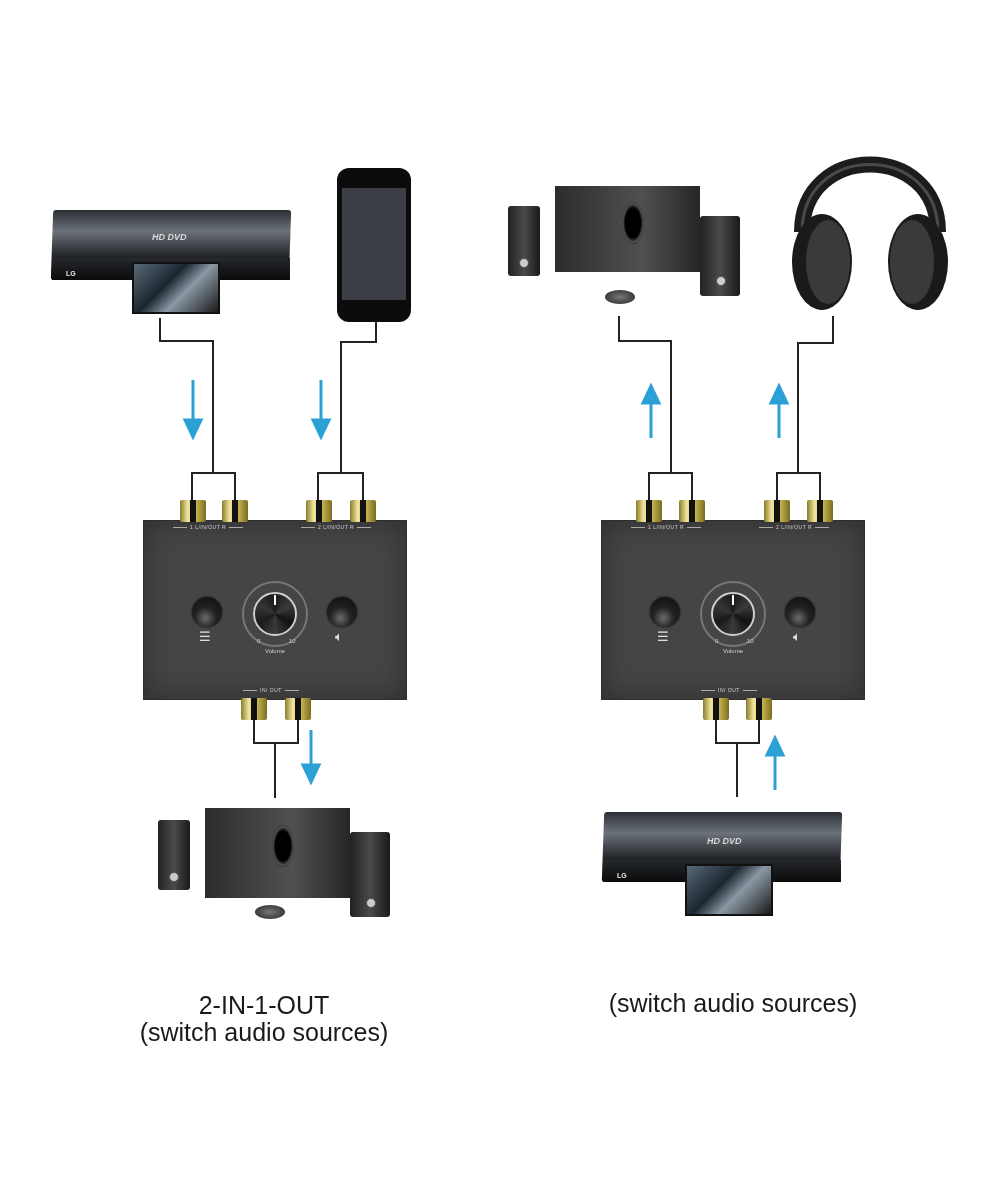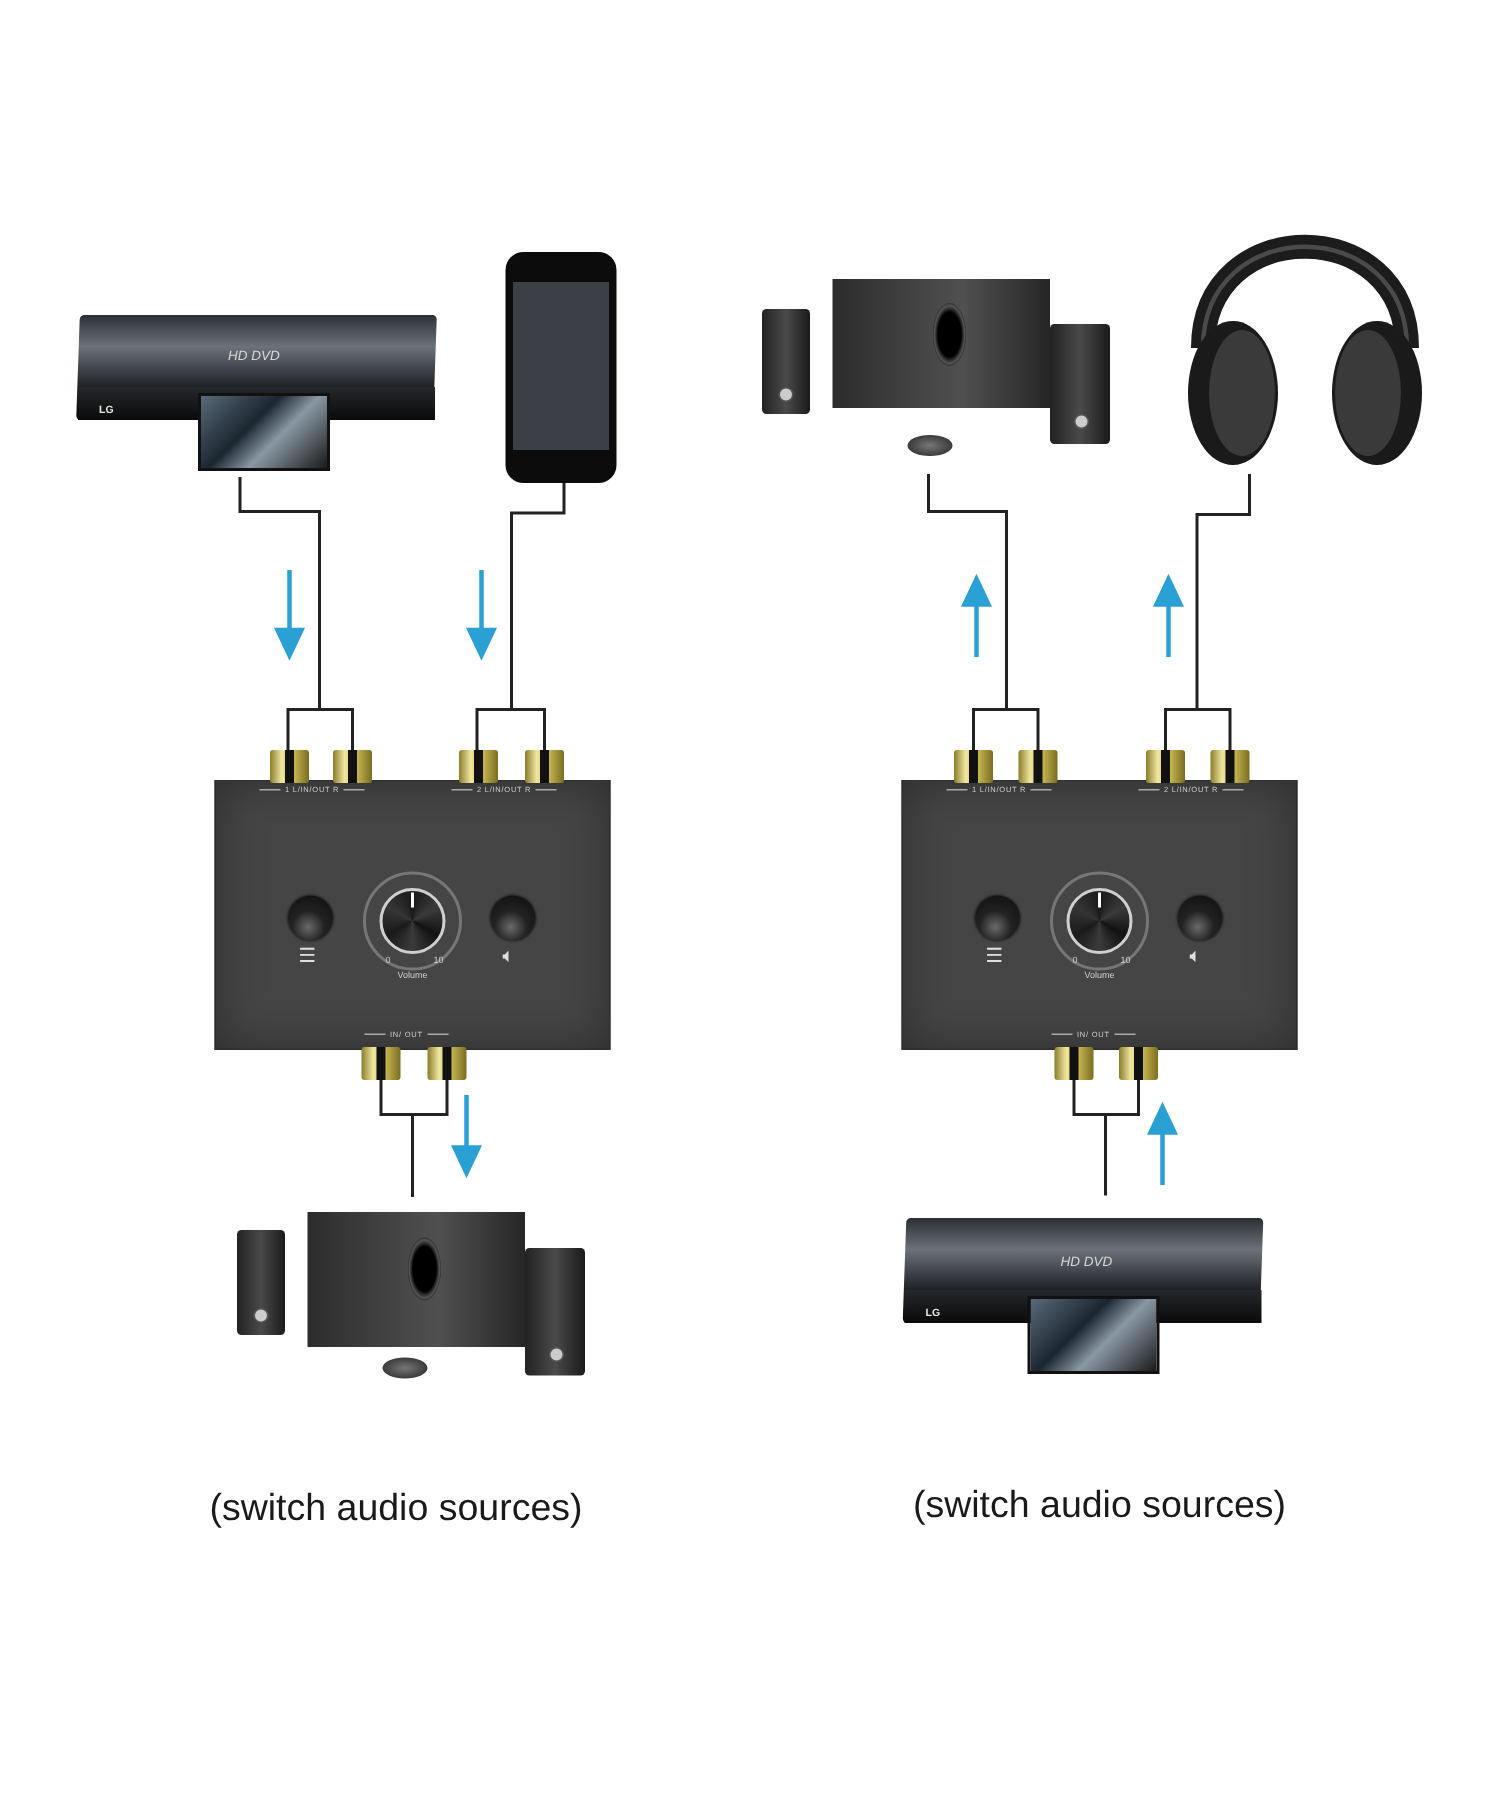--- a/index.html
+++ b/index.html
@@ -59,21 +59,21 @@
       border-radius: 3px;
     }
     .dvd-front {
       position: absolute; width: 238px; height: 22px; background: linear-gradient(180deg,#25282c,#0a0a0a);
     }
     .dvd-tray {
       position: absolute; width: 84px; height: 48px;
       background: linear-gradient(135deg,#5a6a78,#1b2630 40%,#8a98a4 60%,#1a1a1a);
       border: 2px solid #111;
     }
-    .dvd-logo { position: absolute; color: #d8d8d8; font-size: 9px; font-style: italic; font-weight: normal; }
+    .dvd-logo { position: absolute; color: #d8d8d8; font-size: 9px; font-style: italic; font-weight: bold; }
     .dvd-lg { position: absolute; color: #e8e8e8; font-size: 7px; font-weight: bold; }
 
     .phone {
       position: absolute; width: 74px; height: 154px; background: #0c0c0c; border-radius: 12px;
     }
     .phone-screen {
       position: absolute; left: 5px; top: 20px; width: 64px; height: 112px; background: #3c4046;
     }
 
     .spk-sat { position: absolute; background: linear-gradient(90deg,#222,#4a4a4a 50%,#1a1a1a); border-radius: 3px; }
@@ -165,20 +165,21 @@
   <div class="spk-sub" style="left:55px;top:8px;width:145px;height:90px;"></div>
   <div class="spk-port" style="left:122px;top:25px;width:22px;height:42px;"></div>
   <div class="spk-sat" style="left:8px;top:20px;width:32px;height:70px;"></div>
   <div class="spk-dot" style="left:19px;top:72px;"></div>
   <div class="spk-sat" style="left:200px;top:32px;width:40px;height:85px;"></div>
   <div class="spk-dot" style="left:216px;top:98px;"></div>
   <div class="puck" style="left:105px;top:105px;"></div>
 </div>
 
 <div class="caption" style="left:64px;top:992px;">
+  <div>2-IN-1-OUT</div>
   <div>(switch audio sources)</div>
 </div>
 
 <div class="abs" style="left:500px;top:180px;width:250px;height:130px;">
   <div class="spk-sub" style="left:55px;top:6px;width:145px;height:86px;"></div>
   <div class="spk-port" style="left:122px;top:22px;width:22px;height:42px;"></div>
   <div class="spk-sat" style="left:8px;top:26px;width:32px;height:70px;"></div>
   <div class="spk-dot" style="left:19px;top:78px;"></div>
   <div class="spk-sat" style="left:200px;top:36px;width:40px;height:80px;"></div>
   <div class="spk-dot" style="left:216px;top:96px;"></div>

